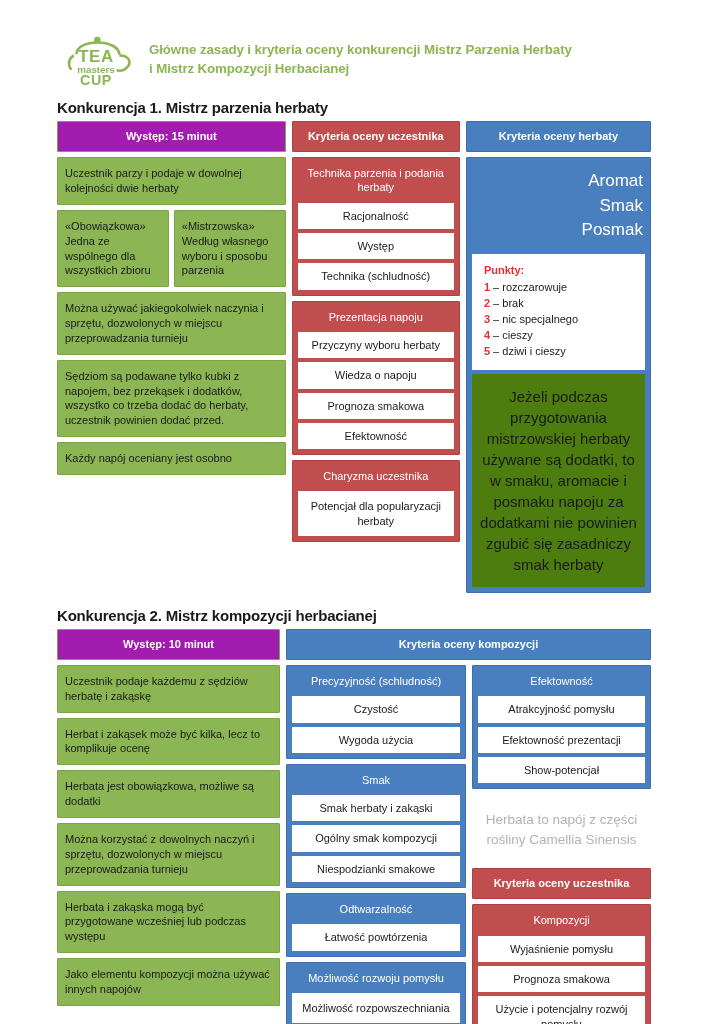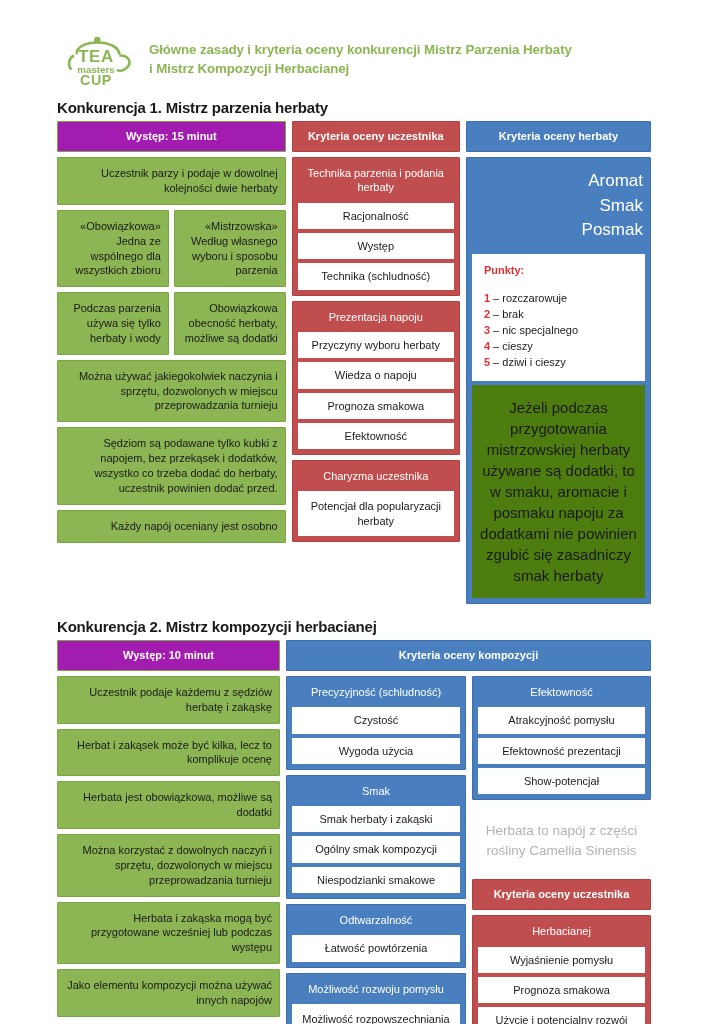--- a/index.html
+++ b/index.html
@@ -40,21 +40,21 @@
     text-align: center; padding: 8px 4px; line-height: 1.2;
     border-radius: 1px;
   }
   .bar.green { background: #a21caf; border: 1px solid #7ba444; }
   .bar.red   { background: #c04e4e; border: 1px solid #b04040; }
   .bar.blue  { background: #4a7fbf; border: 1px solid #3d6fae; }
 
   .cell {
     background: #8cb654; border: 1px solid #7ba444;
     color: #1a1a1a; font-size: 11px; line-height: 1.35;
-    text-align: right; padding: 8px 7px; border-radius: 1px;
+    text-align: left; padding: 8px 7px; border-radius: 1px;
   }
 
   .pair { display: flex; gap: 5px; }
   .pair > .cell { flex: 1; }
 
   
   .group {
     border-radius: 1px; padding: 5px;
     display: flex; flex-direction: column; gap: 4px;
   }
@@ -74,21 +74,21 @@
   .blue-head-lines {
     color: #ffffff; font-size: 17px; text-align: right;
     line-height: 1.45; padding: 6px 2px 7px 2px;
   }
   .blue-head-lines span { display: block; }
 
   .points {
     background: #ffffff; padding: 9px 10px 10px 12px;
     font-size: 11px; line-height: 1.45; text-align: left;
   }
-  .points .lbl { color: #e03131; font-weight: bold; display: block; margin-bottom: 12px; }
+  .points .lbl { color: #e03131; font-weight: bold; display: block; margin-bottom: 1px; }
   .points .row { white-space: nowrap; }
   .points .num { color: #e03131; font-weight: bold; }
 
   .note-white {
     background: #4d7c0f; padding: 12px 8px; font-size: 15px;
     line-height: 1.4; text-align: center; color: #1a1a1a;
   }
 
   
   .col-green2 { width: 231px; }
@@ -141,24 +141,20 @@
         <div class="cell">
           <div class="bold-head">«Obowiązkowa»</div>
           <div>Jedna ze wspólnego dla wszystkich zbioru</div>
         </div>
         <div class="cell">
           <div class="bold-head">«Mistrzowska»</div>
           <div>Według własnego wyboru i sposobu parzenia</div>
         </div>
       </div>
 
-      <div class="pair">
-        <div class="cell">Podczas parzenia używa się tylko herbaty i wody</div>
-        <div class="cell">Obowiązkowa obecność herbaty, możliwe są dodatki</div>
-      </div>
 
       <div class="cell">Można używać jakiegokolwiek naczynia i sprzętu, dozwolonych w miejscu przeprowadzania turnieju</div>
       <div class="cell">Sędziom są podawane tylko kubki z napojem, bez przekąsek i dodatków, wszystko co trzeba dodać do herbaty, uczestnik powinien dodać przed.</div>
       <div class="cell">Każdy napój oceniany jest osobno</div>
     </div>
 
     <div class="col col-red1">
       <div class="bar red">Kryteria oceny uczestnika</div>
 
       <div class="group red">
@@ -266,21 +262,21 @@
             <div class="pill">Atrakcyjność pomysłu</div>
             <div class="pill">Efektowność prezentacji</div>
             <div class="pill">Show-potencjał</div>
           </div>
 
           <div class="gray-note">Herbata to napój z części rośliny Camellia Sinensis</div>
 
           <div class="bar red">Kryteria oceny uczestnika</div>
 
           <div class="group red">
-            <div class="group-title">Herbacianej</div>
+            <div class="group-title">Kompozycji</div>
             <div class="pill">Wyjaśnienie pomysłu</div>
             <div class="pill">Prognoza smakowa</div>
             <div class="pill">Użycie i potencjalny rozwój pomysłu</div>
           </div>
         </div>
 
       </div>
     </div>
   </div>
 

